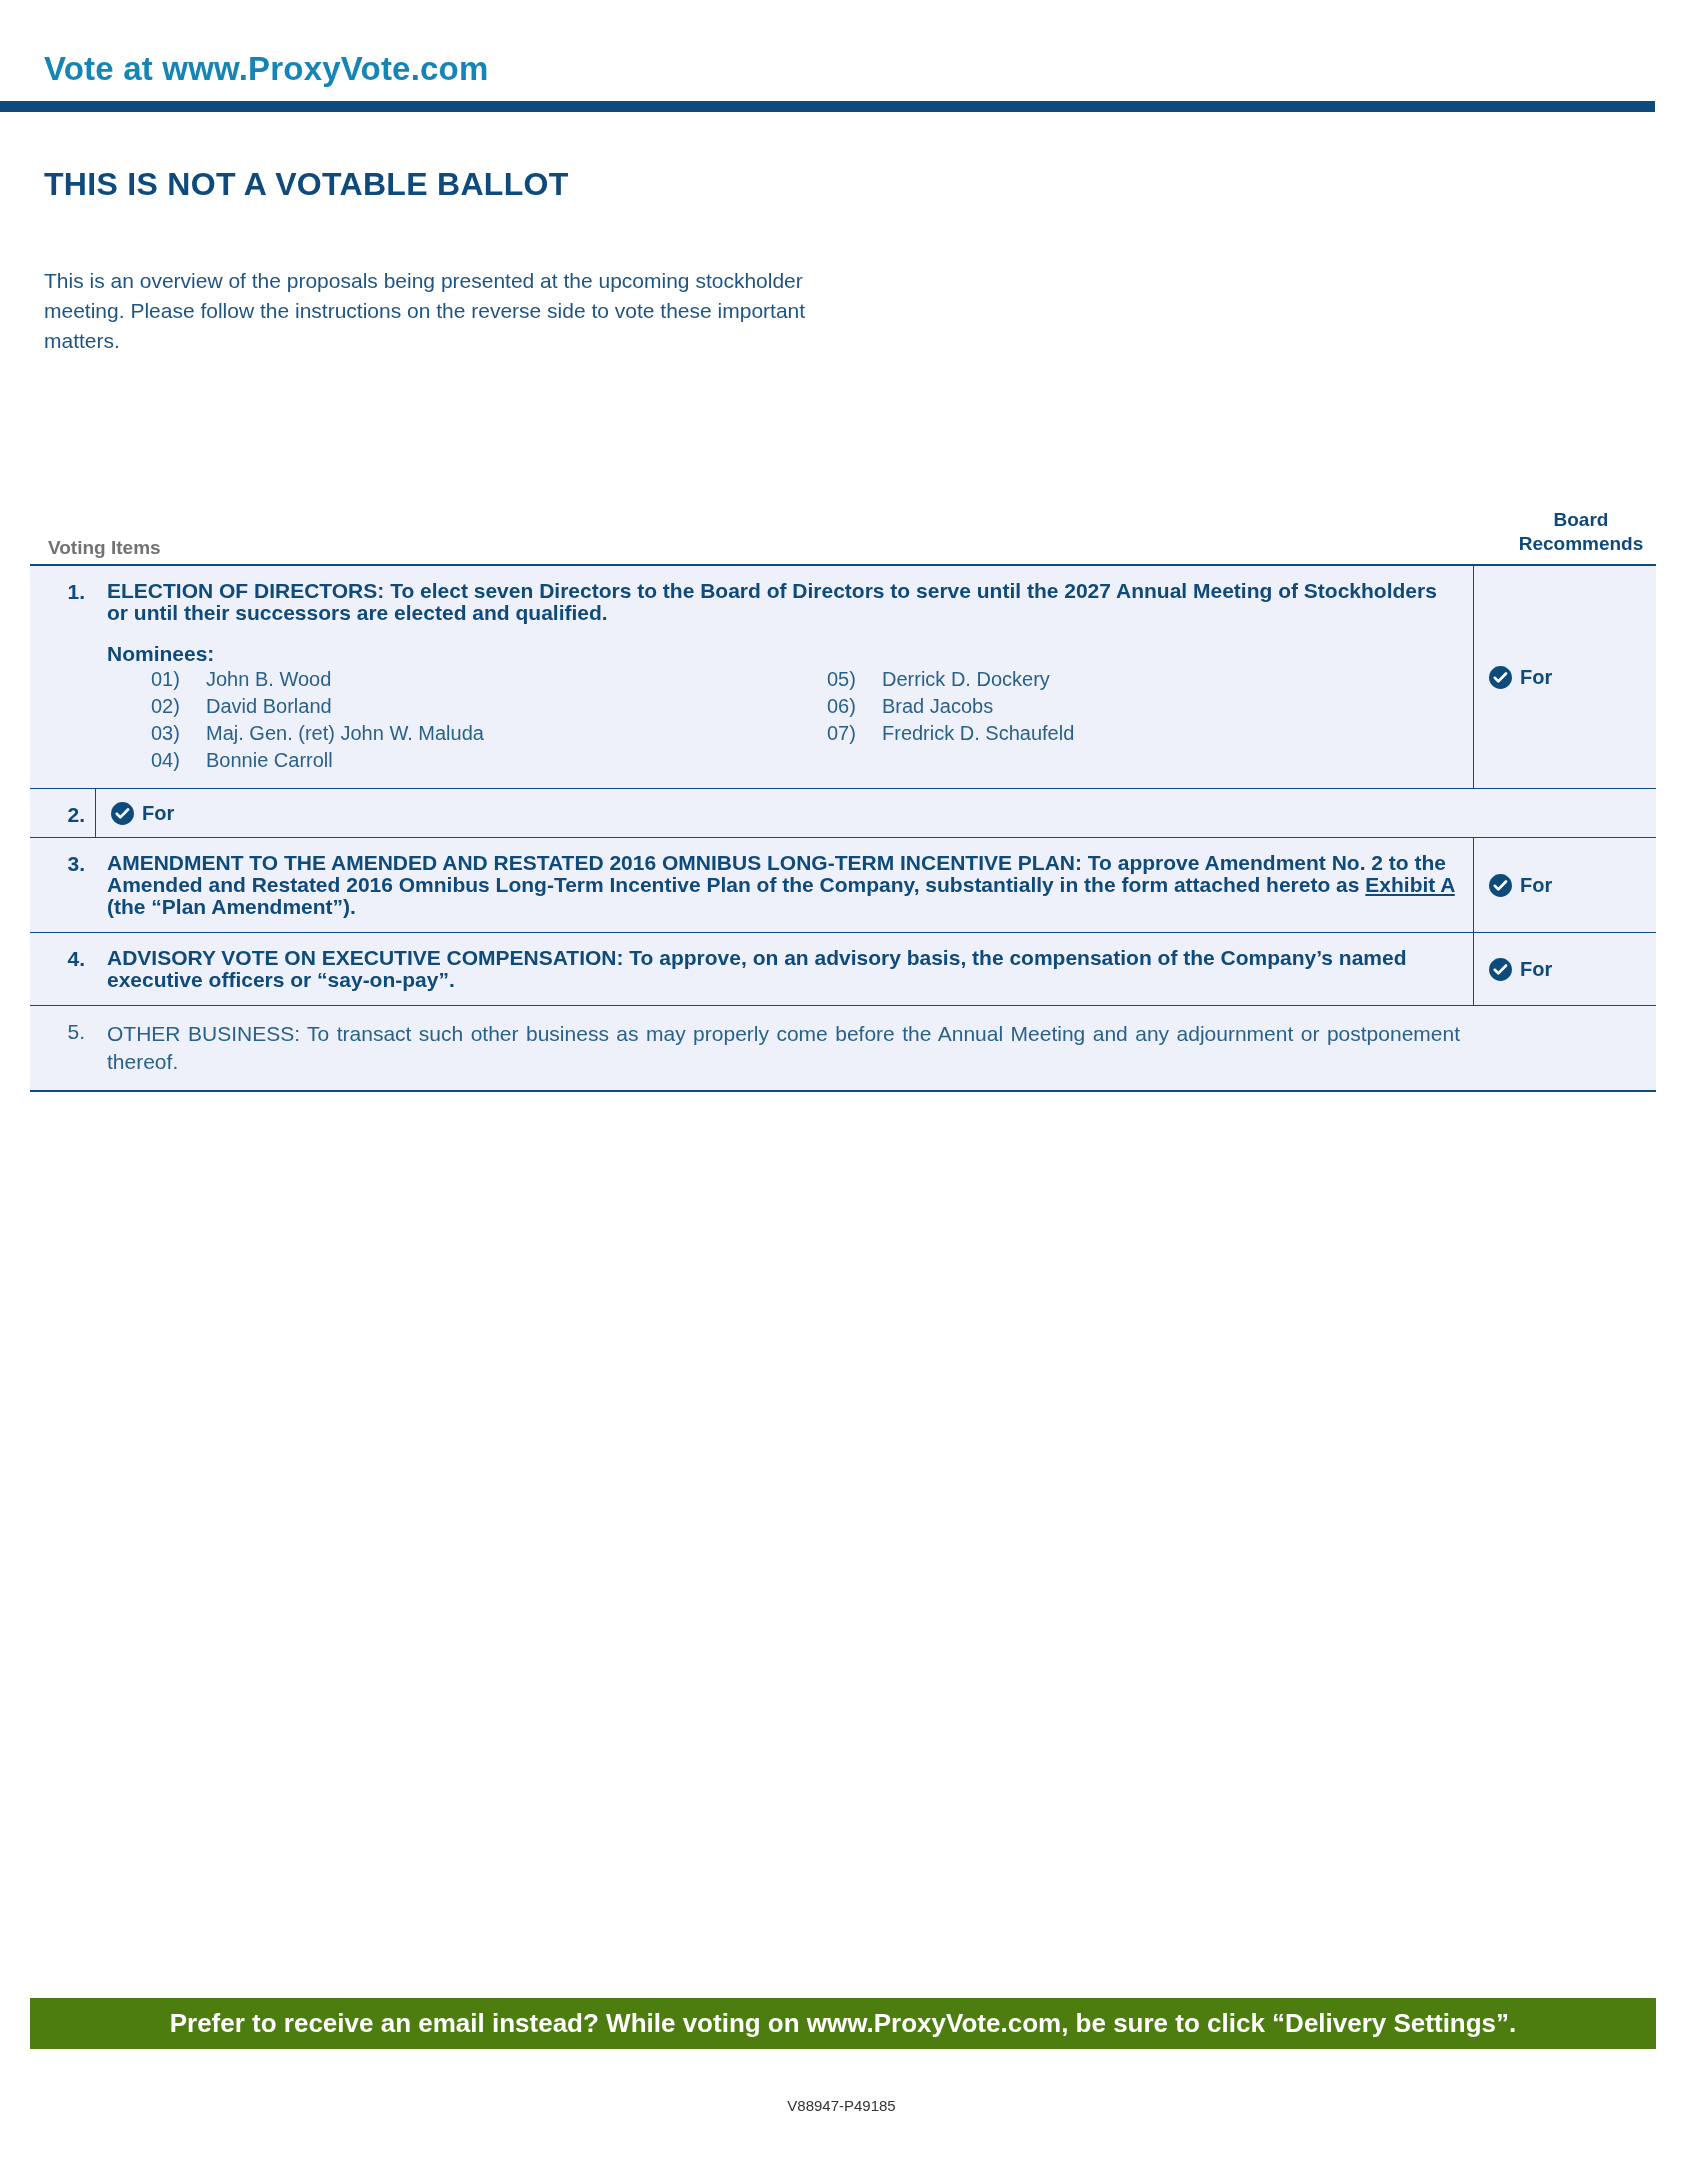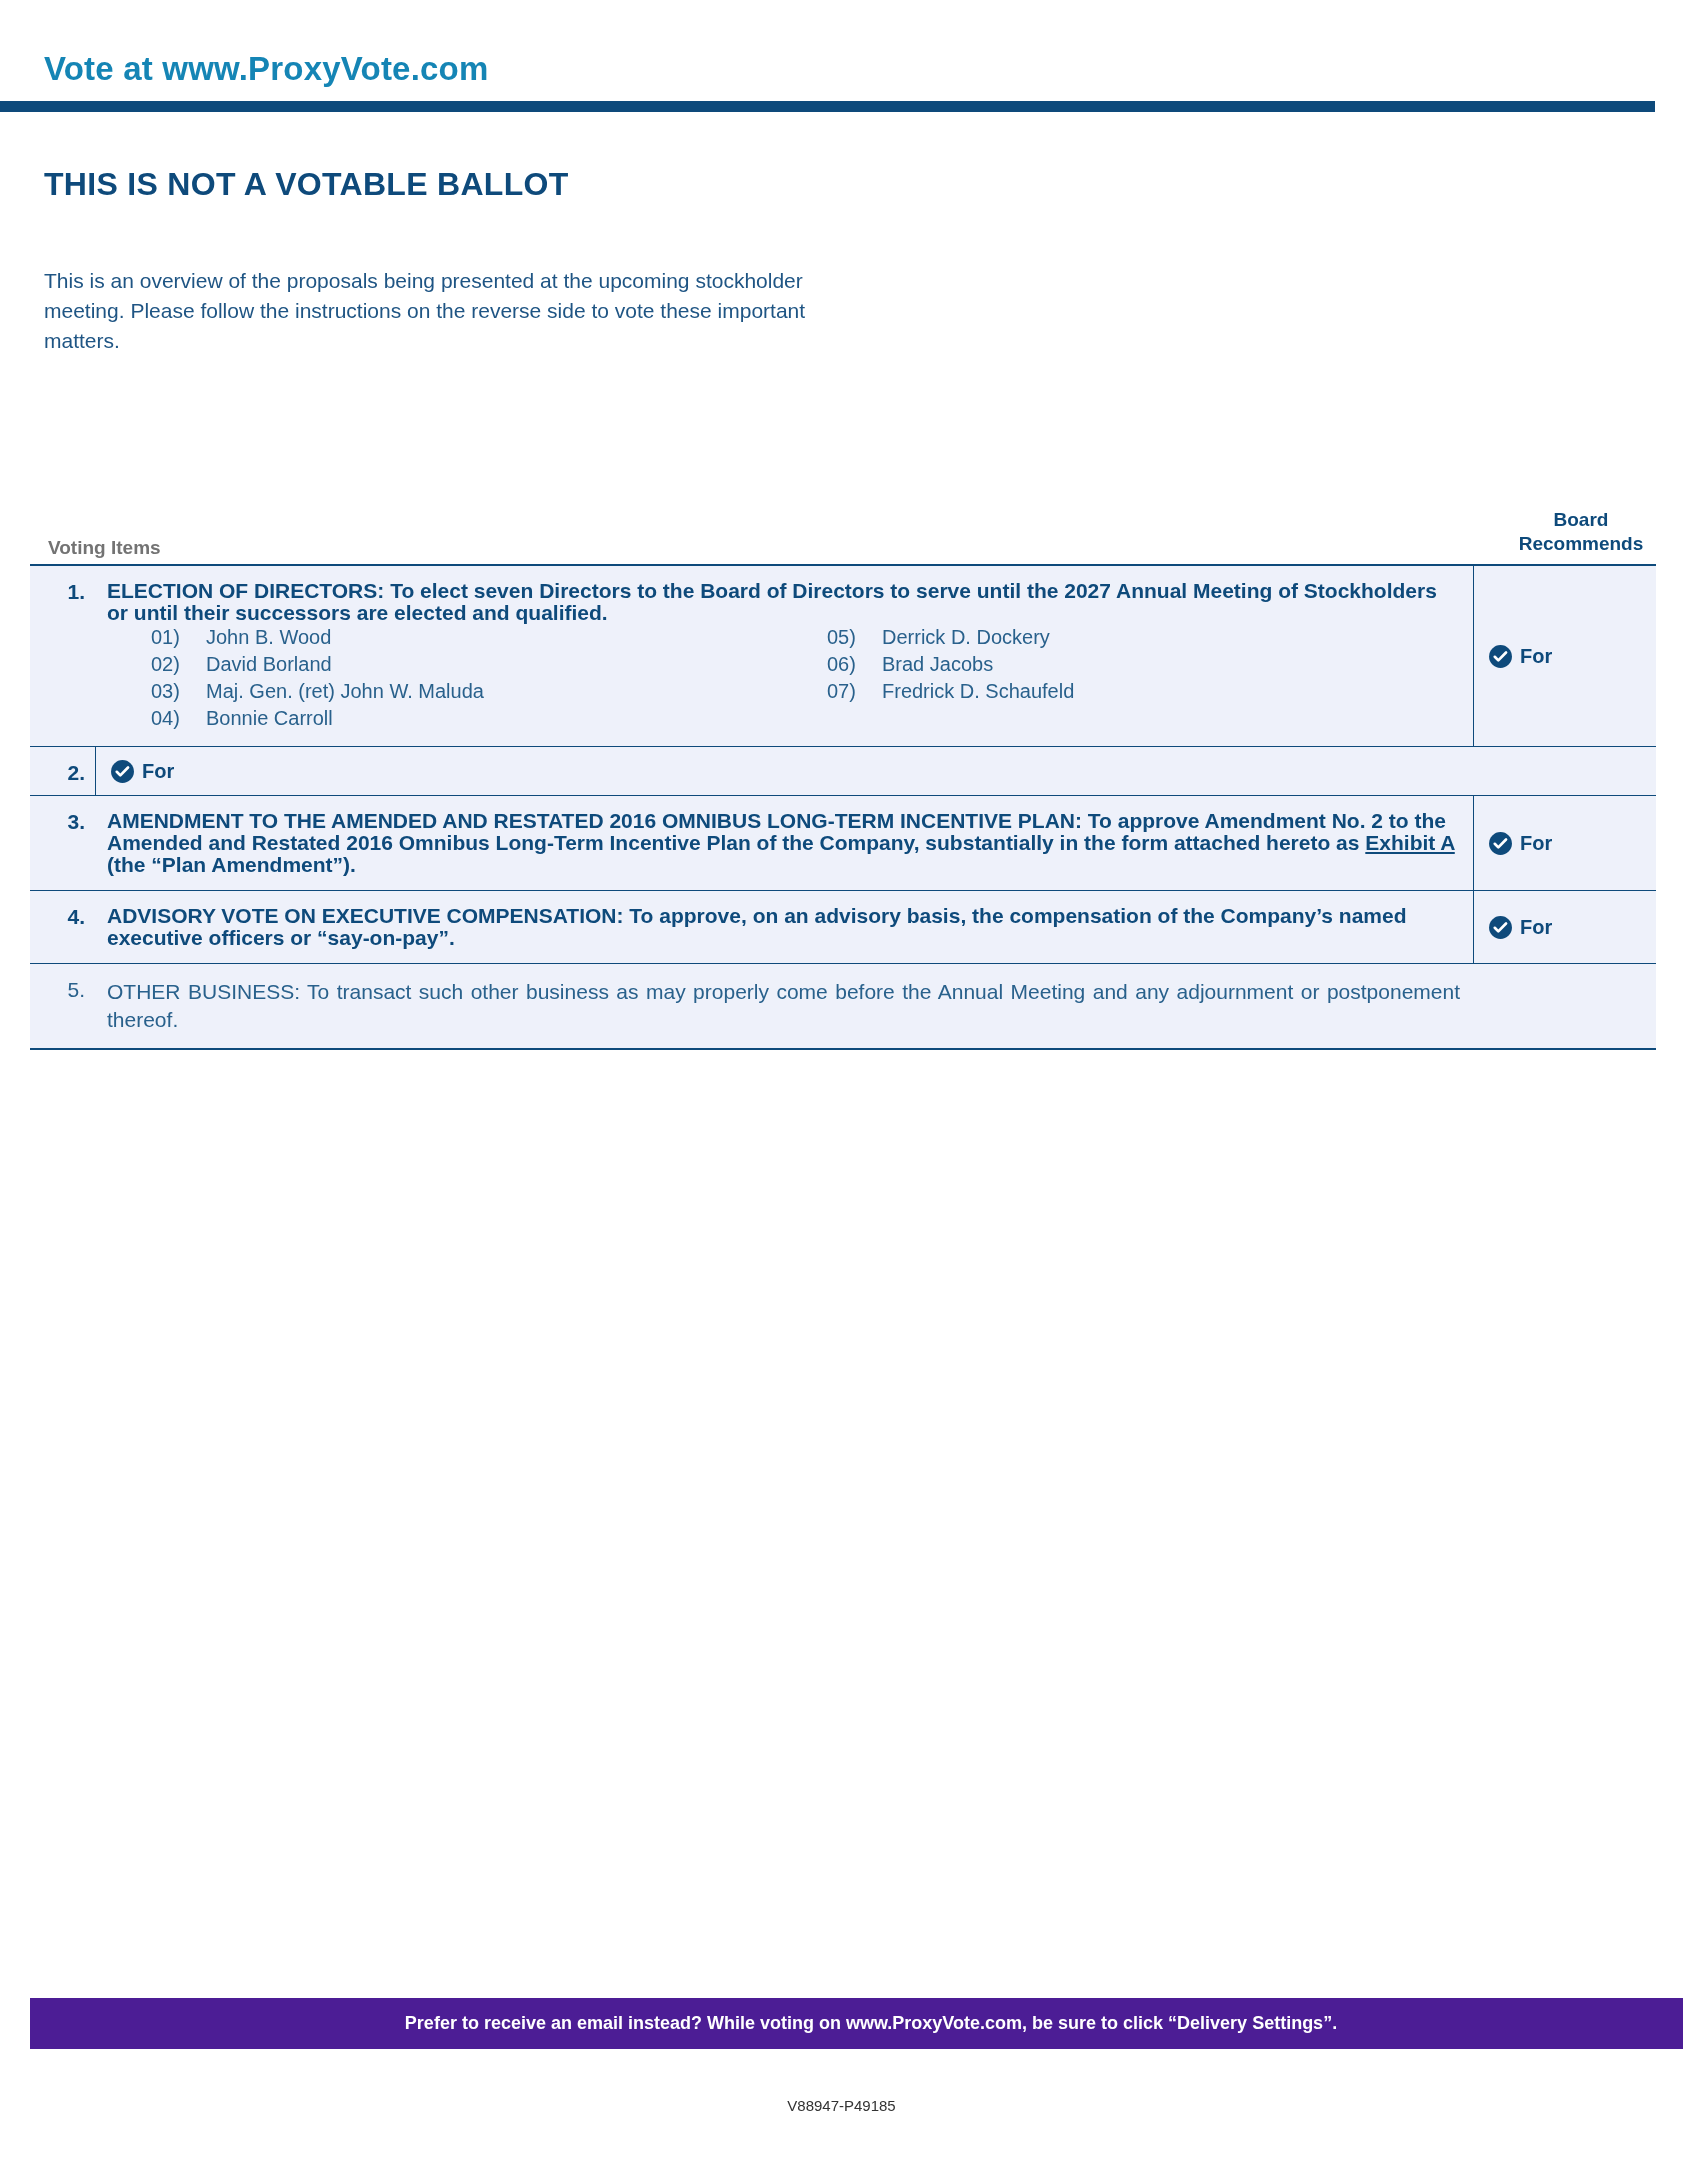--- a/index.html
+++ b/index.html
@@ -174,28 +174,27 @@
     display: inline-block;
   }
 
   
   .footer-bar {
     position: absolute;
     left: 30px;
     top: 1998px;
     width: 1626px;
     height: 51px;
-    background: #4c1d95;
+    background: #4d7c0f;
     color: #ffffff;
     display: flex;
     align-items: center;
     justify-content: center;
-    font-size: 18px;
-    font-weight: bold;
-    padding-left: 28px;
+    font-size: 26px;
+    font-weight: bold;
   }
   .doc-code {
     position: absolute;
     left: 0;
     top: 2097px;
     width: 1683px;
     text-align: center;
     font-size: 15px;
     color: #333333;
     font-family: "Liberation Sans", sans-serif;
@@ -219,20 +218,21 @@
     <span>Recommends</span>
   </div>
   <div class="voting-items-label">Voting Items</div>
 
   <div class="table">
 
     <div class="row">
       <div class="row-num">1.</div>
       <div class="row-body">
         <div class="prop-text"><span>ELECTION OF DIRECTORS:</span><span> To elect seven Directors to the Board of Directors to serve until the 2027 Annual Meeting of Stockholders or until their successors are elected and qualified.</span></div>
+        <div class="nominees-label">Nominees:</div>
         <div class="nominees">
           <div class="nom-col">
             <div class="nom-row">
                 <span class="nom-idx">01)</span>
                 <span>John B. Wood</span>
               </div>
             <div class="nom-row">
                 <span class="nom-idx">02)</span>
                 <span>David Borland</span>
               </div>

